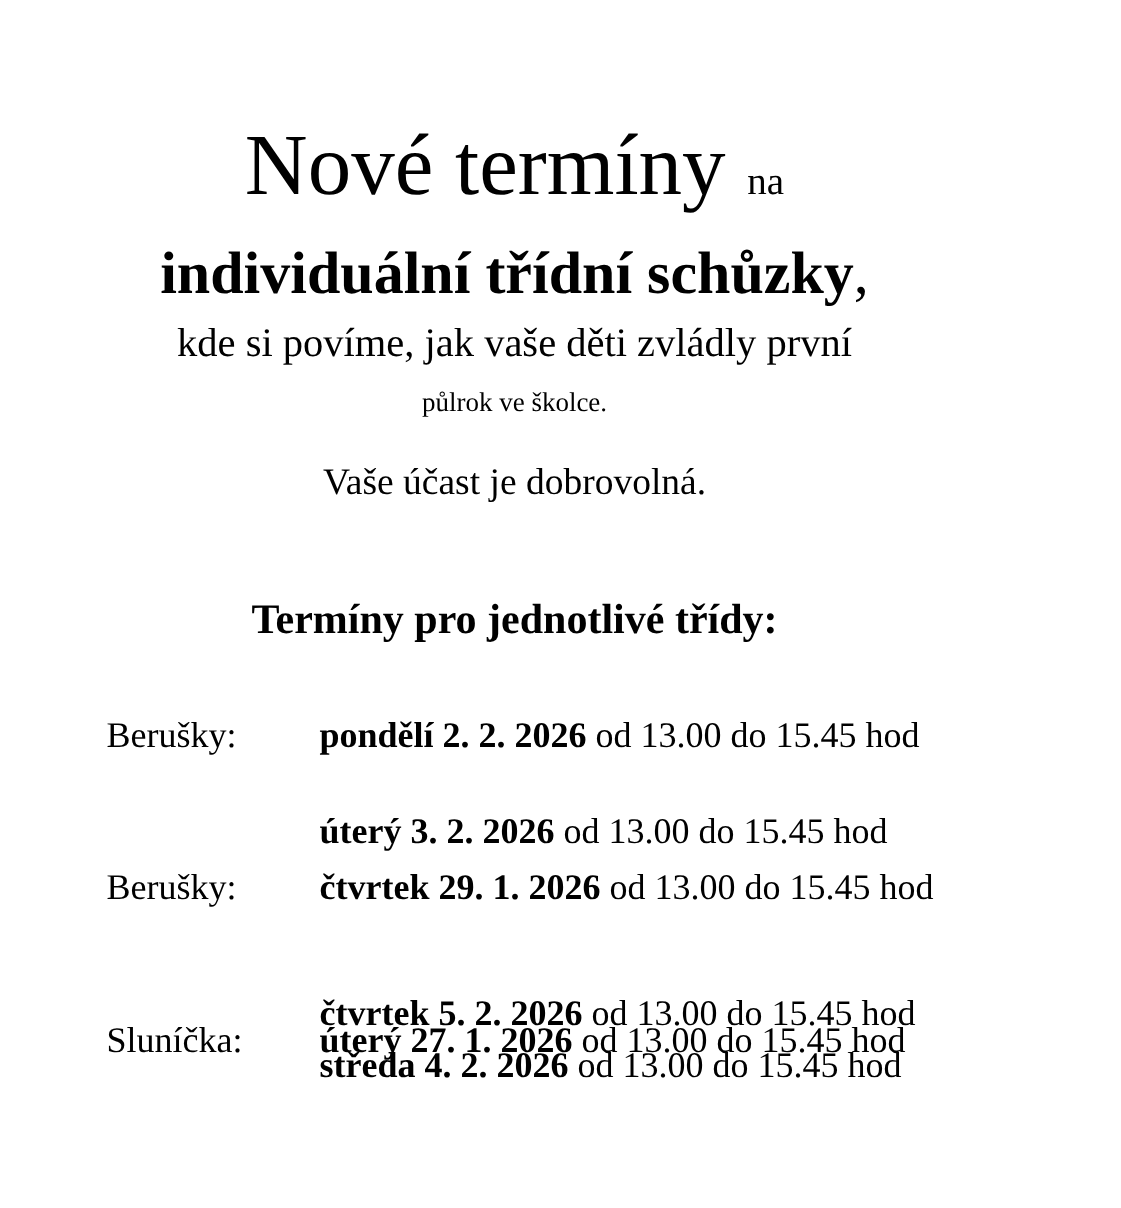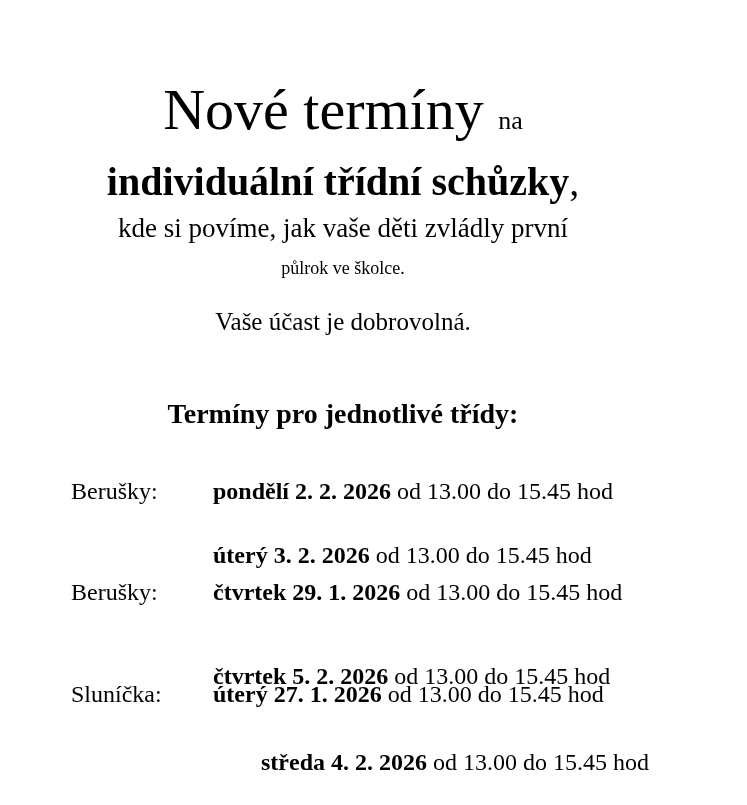--- a/index.html
+++ b/index.html
@@ -52,15 +52,15 @@
   <b>čtvrtek 29. 1. 2026</b><span> od 13.00 do 15.45 hod</span>
 </div>
 <div class="abs row slot" style="top:660px;">
   <b>čtvrtek 5. 2. 2026</b><span> od 13.00 do 15.45 hod</span>
 </div>
 
 <div class="abs row label" style="top:678px;">Sluníčka:</div>
 <div class="abs row slot" style="top:678px;">
   <b>úterý 27. 1. 2026</b><span> od 13.00 do 15.45 hod</span>
 </div>
-<div class="abs row slot" style="top:746px;margin-left:48px;">
+<div class="abs row slot" style="top:695px;">
   <b>středa 4. 2. 2026</b><span> od 13.00 do 15.45 hod</span>
 </div>
 
 </body></html>

